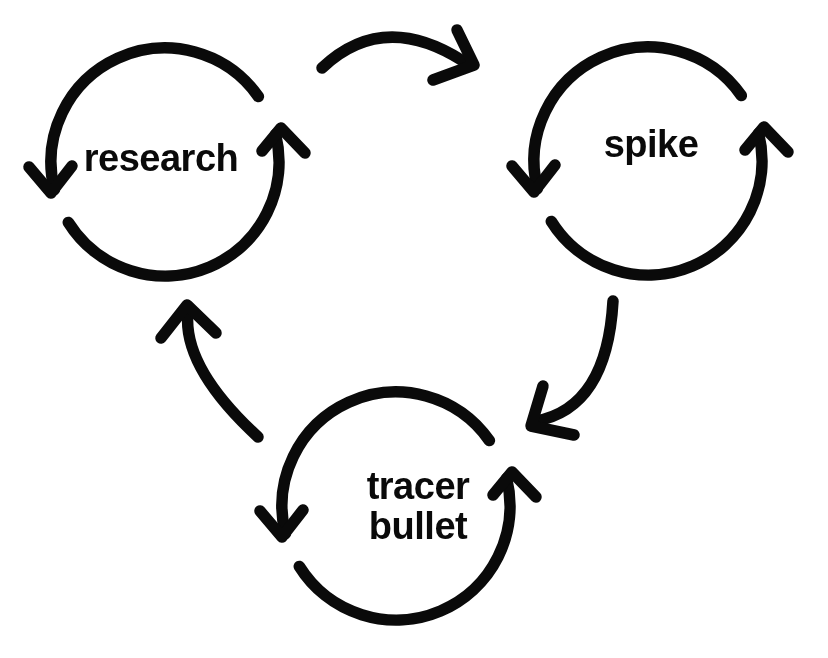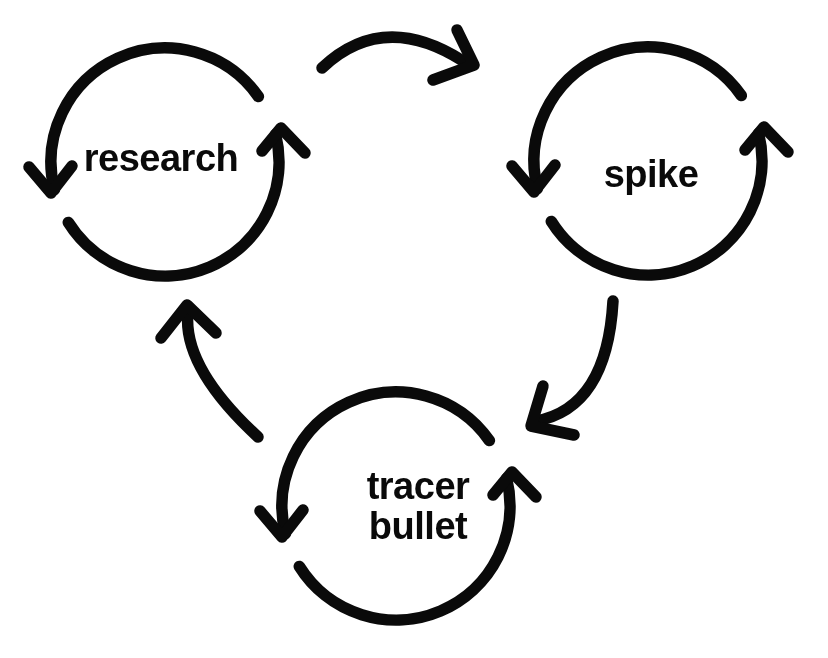--- a/index.html
+++ b/index.html
@@ -72,18 +72,18 @@
 
     <g>
       <path class="stroke" d="M 258,437 Q 182,367 188,312"></path>
       <polyline class="stroke" points="161,338 187,305 216,333"></polyline>
     </g>
 
   </svg>
 
   <div class="node-label" style="left:161px; top:158px;">research</div>
 
-  <div class="node-label" style="left:651px; top:174px;">spike</div>
+  <div class="node-label" style="left:651px; top:144px;">spike</div>
 
   <div class="node-label" style="left:418px; top:506px;">tracer
 bullet</div>
 
 </div>
 
 </body></html>

